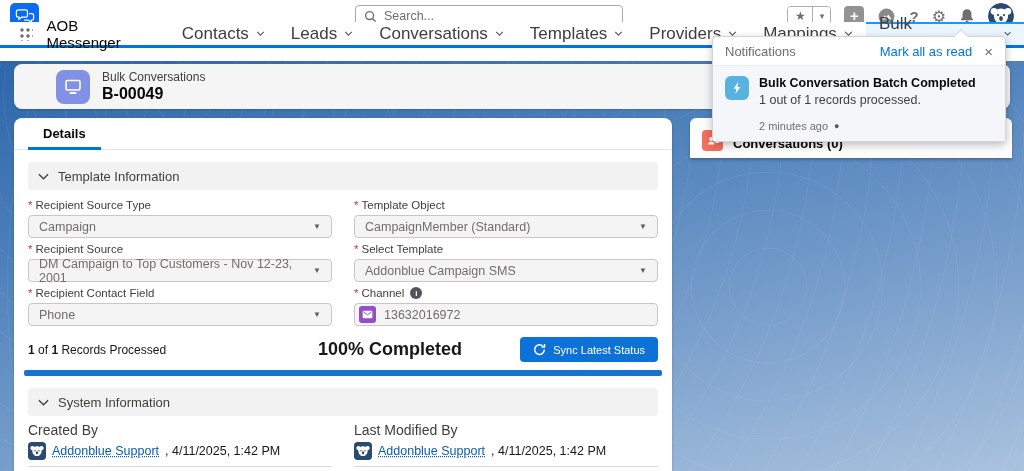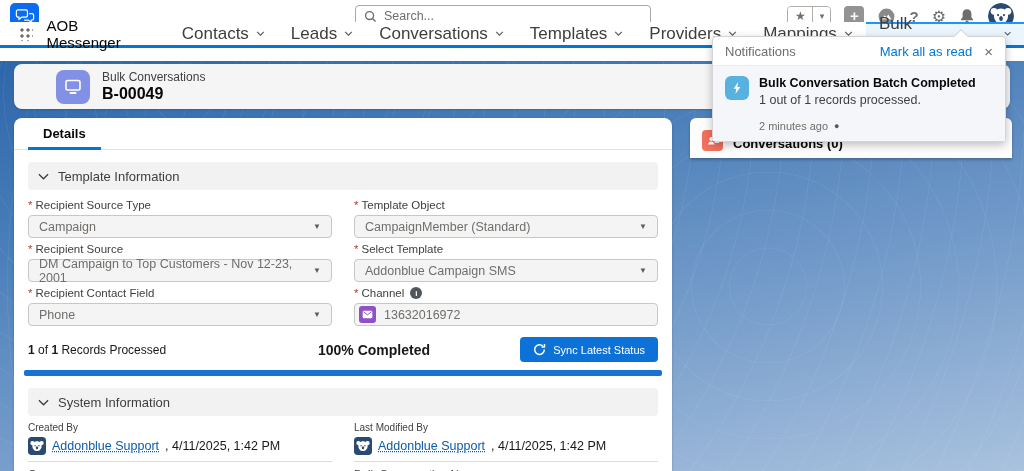--- a/index.html
+++ b/index.html
@@ -2,21 +2,21 @@
 <html><head>
 <meta charset="utf-8">
 <style>
   * { margin:0; padding:0; box-sizing:border-box; }
   body { font-family:"Liberation Sans", sans-serif; background:#e8e8e8; }
   .screen { position:relative; width:1024px; height:471px; overflow:hidden; background:#fff; }
 
   
   .topbar { position:absolute; top:0; left:0; right:0; height:32px; background:#fff; }
   .app-logo { position:absolute; left:10px; top:3px; width:29px; height:26px; background:#0b6cf0; border-radius:5px; display:flex; align-items:center; justify-content:center; }
-  .searchbox { position:absolute; left:355px; top:5px; width:296px; height:22px; border:1px solid #a8a8a8; border-radius:4px; background:#fff; display:flex; align-items:center; padding:0 8px; gap:7px; }
+  .searchbox { position:absolute; left:355px; top:5px; width:268px; height:22px; border:1px solid #a8a8a8; border-radius:4px; background:#fff; display:flex; align-items:center; padding:0 8px; gap:7px; }
   .searchbox input { border:none; outline:none; flex:1; font-size:12.5px; color:#444; font-family:"Liberation Sans",sans-serif; background:transparent; }
   .searchbox input::placeholder { color:#706e6b; }
   .topbar-right { position:absolute; right:10px; top:4px; height:24px; display:flex; align-items:center; gap:13px; }
   .fav-group { display:flex; height:21px; border:1px solid #b0adab; border-radius:4px; overflow:hidden; }
   .fav-group button { border:none; background:#fff; cursor:pointer; color:#706e6b; display:flex; align-items:center; justify-content:center; }
   .fav-star { width:25px; font-size:12px; border-right:1px solid #b0adab !important; }
   .fav-caret { width:17px; font-size:9px; }
   .plus-btn { width:20px; height:20px; background:#939393; color:#fff; border:none; border-radius:4px; font-size:15px; font-weight:bold; line-height:18px; cursor:pointer; }
   .help-btn, .gear-btn, .bell-btn { border:none; background:none; color:#706e6b; cursor:pointer; display:flex; align-items:center; }
   .help-btn { font-size:15px; font-weight:bold; }
@@ -53,26 +53,26 @@
   .form-grid { display:grid; grid-template-columns:1fr 1fr; column-gap:22px; padding:4px 14px 0; }
   .flabel { font-size:11.5px; color:#3e3e3c; margin:5px 0 4px; display:flex; align-items:center; gap:3px; }
   .req { color:#c23934; }
   .info-dot { width:12px; height:12px; border-radius:50%; background:#50555c; color:#fff; font-size:8px; font-weight:bold; display:inline-flex; align-items:center; justify-content:center; margin-left:3px; font-style:normal; }
   .select, .tinput { height:23px; border:1px solid #c9c7c5; border-radius:4px; background:#f4f4f4; display:flex; align-items:center; padding:0 10px; font-size:12.5px; color:#716e6b; cursor:default; }
   .select .chev { margin-left:auto; font-size:8px; color:#5c5c5c; }
   .tinput { gap:8px; padding-left:4px; }
   .chan-icon { width:17px; height:17px; border-radius:3px; background:#9050c8; display:flex; align-items:center; justify-content:center; flex:none; }
   .progress-row { position:relative; margin:10px 14px 0; height:27px; display:flex; align-items:center; font-size:12px; color:#181818; }
   .records { white-space:pre; }
-  .completed { position:absolute; left:290px; font-weight:bold; font-size:14px; white-space:pre; }
+  .completed { position:absolute; left:290px; font-weight:bold; font-size:18px; white-space:pre; }
   .sync-btn { margin-left:auto; background:#0d72d8; border:none; color:#fff; font-size:11px; border-radius:4px; padding:6px 13px; display:flex; align-items:flex-end; gap:7px; cursor:pointer; font-family:"Liberation Sans",sans-serif; }
   .progress-track { margin:7px 10px 0; height:6px; border-radius:2px; background:#dddbda; overflow:hidden; }
   .progress-fill { height:100%; background:#1673d2; }
   .sys-grid { display:grid; grid-template-columns:1fr 1fr; column-gap:22px; padding:6px 14px 0; }
-  .slabel { font-size:10px; color:#3e3e3c; margin-bottom:4px; }
+  .slabel { font-size:14px; color:#3e3e3c; margin-bottom:4px; }
   .sval { display:flex; align-items:center; gap:6px; font-size:12.5px; color:#181818; padding-bottom:6px; border-bottom:1px solid #dddbda; white-space:pre; }
   .sval a { color:#0b5cab; text-decoration:underline dotted; cursor:pointer; }
   .mini-ava { width:18px; height:18px; border-radius:3px; overflow:hidden; flex:none; }
   .cut-label { font-size:11.5px; color:#3e3e3c; margin-top:6px; }
 
   
   .related-card { position:absolute; left:690px; top:57px; width:322px; height:40px; background:#fdfdfd; border-radius:6px 6px 0 0; box-shadow:0 2px 3px rgba(0,0,0,.25); display:flex; align-items:flex-end; padding:0 12px 7px; gap:10px; }
   .rel-icon { width:21px; height:21px; border-radius:4px; background:#f2705f; display:flex; align-items:center; justify-content:center; }
   .rel-title { font-size:13px; font-weight:bold; color:#080707; cursor:pointer; }
 

